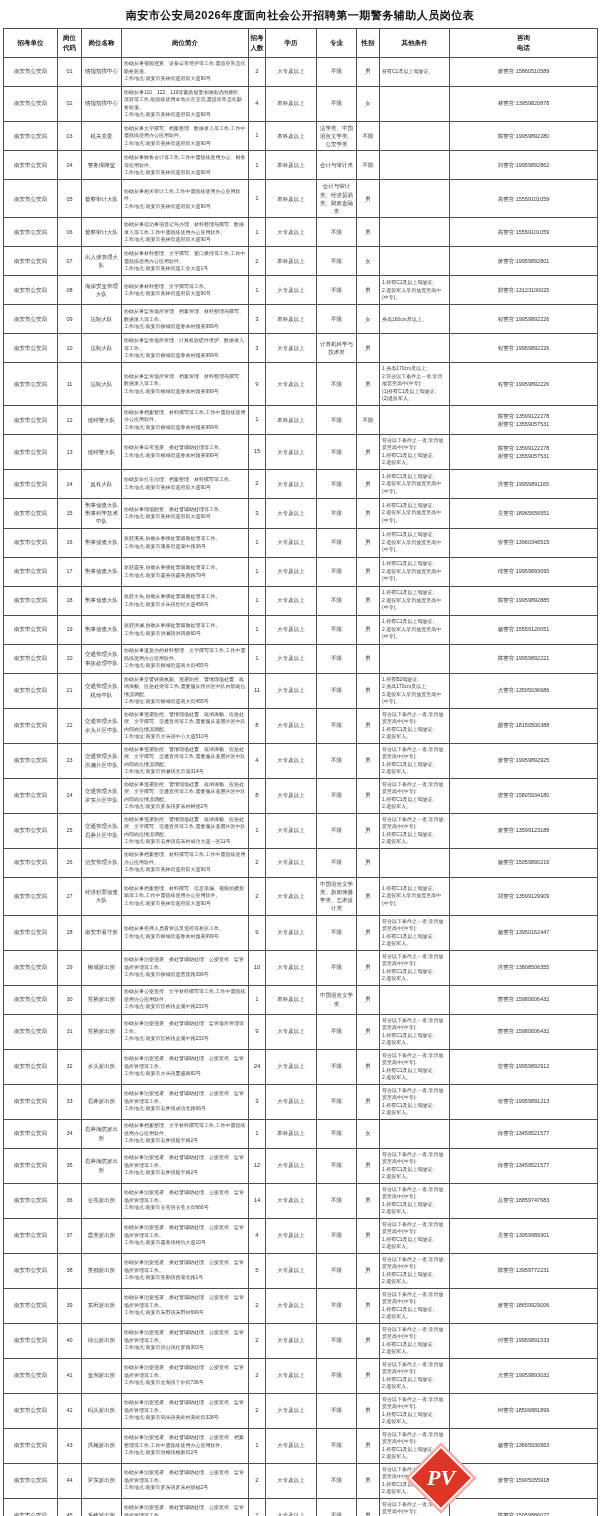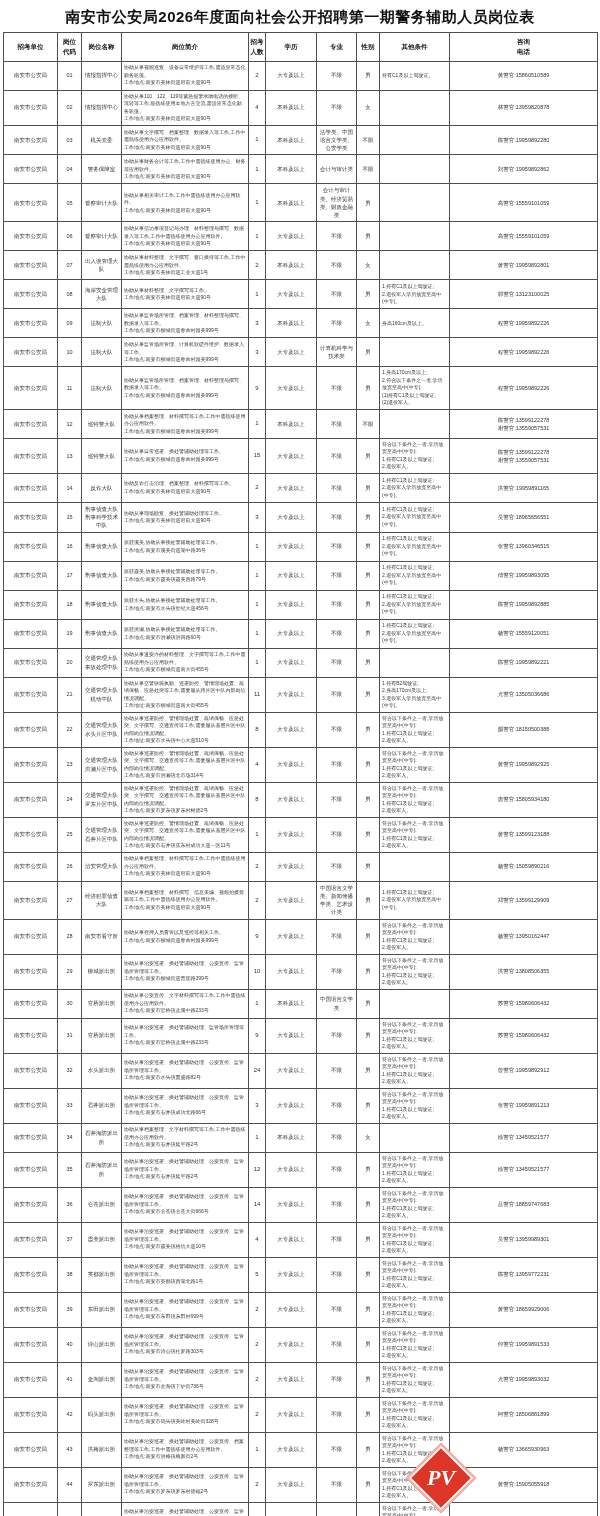--- a/index.html
+++ b/index.html
@@ -2,21 +2,21 @@
 <html><head>
 <meta charset="utf-8">
 <style>
   html,body{margin:0;padding:0;}
   body{
     width:600px;min-height:1516px;background:#ffffff;position:relative;
     font-family:"Liberation Sans","DejaVu Sans",sans-serif;color:#2a2a2a;
     overflow:hidden;
   }
   .page-title{
-    text-align:center;font-weight:bold;font-size:15px;color:#111;
+    text-align:center;font-weight:bold;font-size:11px;color:#111;
     padding:8px 0 5px 0;letter-spacing:0.5px;
   }
   table.positions{
     border-collapse:collapse;table-layout:fixed;width:594px;margin:0 3px 6px 3px;
   }
   .positions th,.positions td{
     border:1px solid #4f4f4f;vertical-align:middle;text-align:center;
     padding:2px 2px;font-size:5.5px;line-height:1.5;color:#333;
     white-space:pre-line;word-break:break-all;overflow:hidden;
   }

